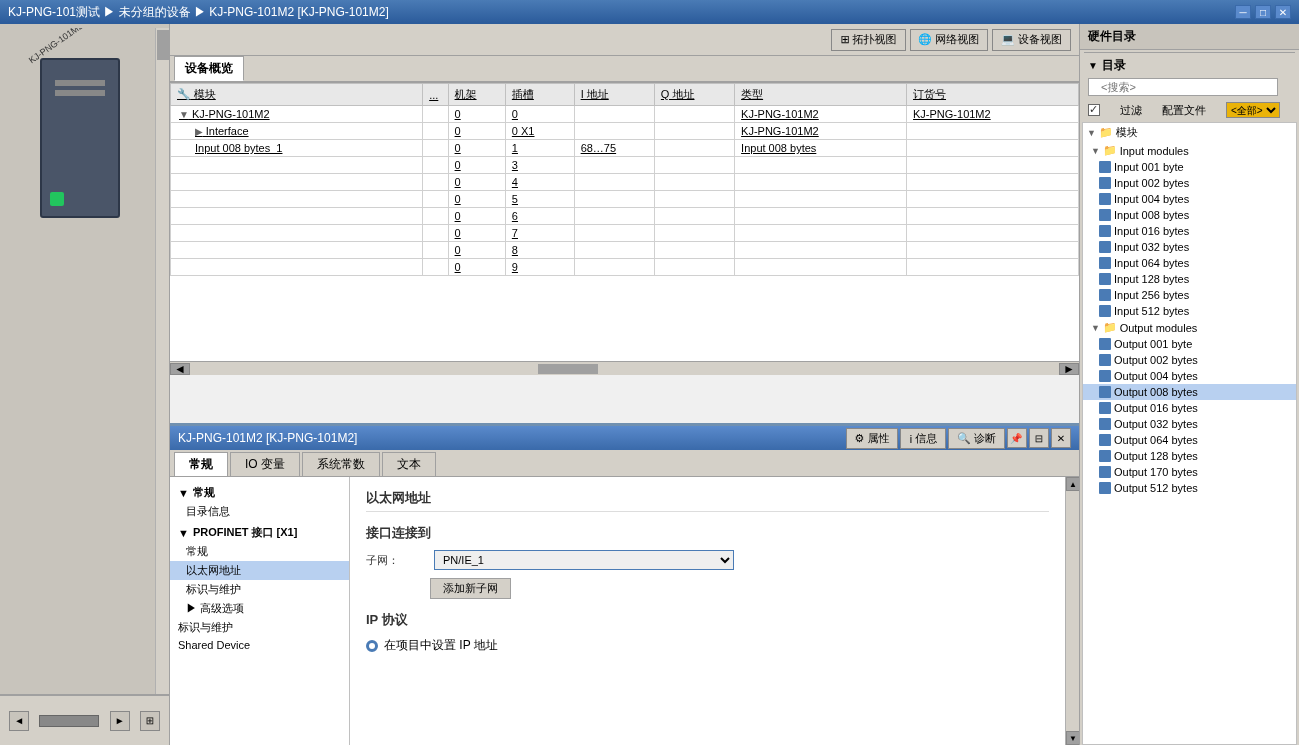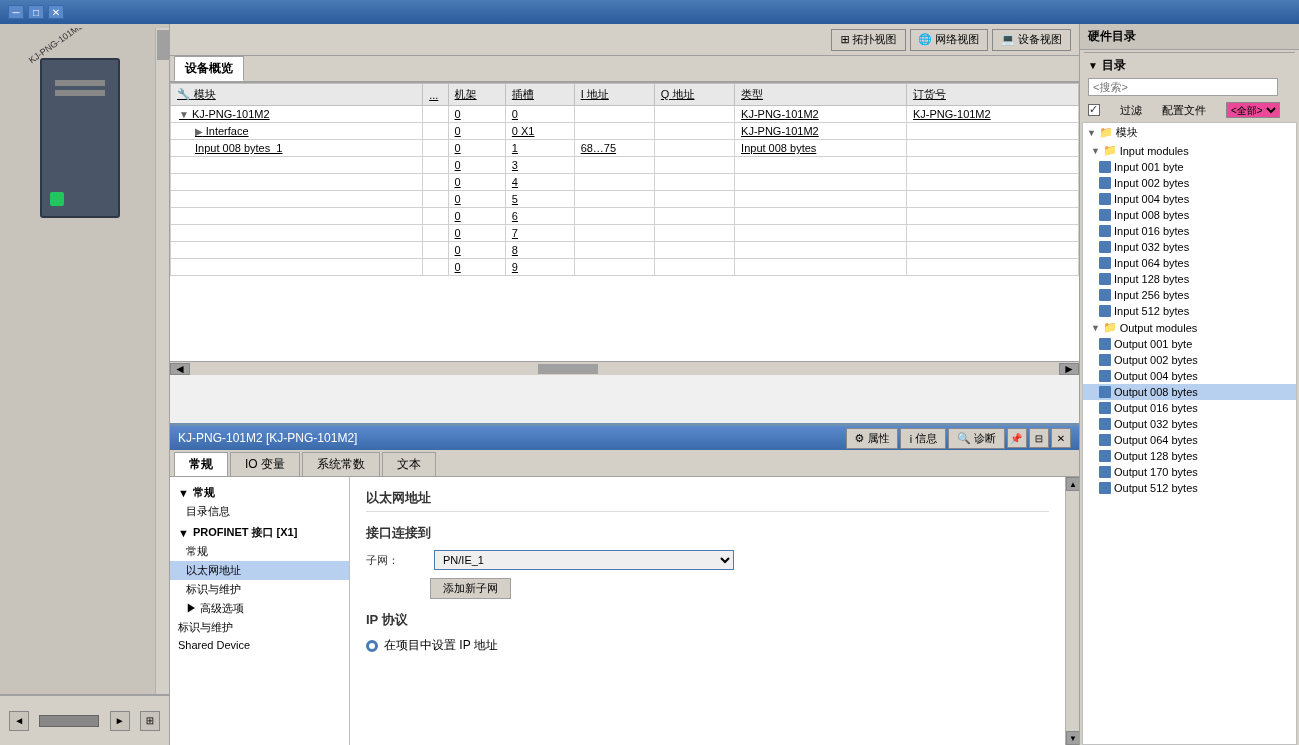--- a/index.html
+++ b/index.html
@@ -71,21 +71,21 @@
     .section-header { font-size: 13px; font-weight: bold; margin: 12px 0 8px; color: #333; }
     .radio-row { display: flex; align-items: center; gap: 6px; margin: 4px 0; }
     .radio-dot { width: 12px; height: 12px; border-radius: 50%; border: 2px solid #4a7bb5; background: #4a7bb5; display: inline-block; position: relative; }
     .radio-dot::after { content: ''; width: 6px; height: 6px; background: white; border-radius: 50%; position: absolute; top: 1px; left: 1px; }
 
     
     .right-sidebar { width: 220px; background: #d4d0c8; border-left: 1px solid #a0a0a0; display: flex; flex-direction: column; overflow: hidden; }
     .sidebar-header { background: #c8c4bc; border-bottom: 1px solid #a0a0a0; padding: 4px 8px; font-weight: bold; font-size: 12px; }
     .sidebar-options { font-size: 11px; padding: 4px 8px; color: #333; }
     .filter-row { display: flex; align-items: center; gap: 20px; padding: 4px 8px; font-size: 11px; }
-    .search-input { border: 1px solid #a0a0a0; padding: 2px 4px; width: 140px; background: white; font-size: 11px; }
+    .search-input { border: 1px solid #a0a0a0; padding: 2px 12px; width: 140px; background: white; font-size: 11px; }
     .checkbox { width: 12px; height: 12px; display: inline-block; border: 1px solid #666; background: white; position: relative; }
     .checkbox.checked::after { content: '✓'; position: absolute; top: -2px; left: 0; font-size: 11px; color: #333; }
 
     
     .tree-container { flex: 1; overflow-y: auto; background: white; margin: 0 2px; border: 1px solid #c0c0c0; }
     .tree-item { display: flex; align-items: center; padding: 2px 4px; cursor: pointer; font-size: 11px; gap: 3px; white-space: nowrap; }
     .tree-indent1 { padding-left: 8px; }
     .tree-indent2 { padding-left: 16px; }
     .tree-folder-icon { color: #e8a020; font-size: 11px; }
     .collapse-arrow { font-size: 9px; color: #666; }
@@ -107,20 +107,21 @@
     .prop-tab { background: #d4d0c8; border: 1px solid #a0a0a0; border-bottom: none; padding: 3px 14px; cursor: pointer; font-size: 12px; }
     .prop-tab.active { background: white; font-weight: bold; }
 
     .right-tabs { display: flex; gap: 2px; align-items: center; margin-left: auto; }
     .right-tab-btn { background: #d4d0c8; border: 1px solid #888; padding: 2px 8px; cursor: pointer; font-size: 11px; display: flex; align-items: center; gap: 3px; }
   </style>
 </head>
 <body>
 
 <div class="title-bar">
+  <span class="title-bar-text">KJ-PNG-101测试 ▶ 未分组的设备 ▶ KJ-PNG-101M2 [KJ-PNG-101M2]</span>
   <div class="title-bar-controls">
     <button class="title-bar-btn">─</button>
     <button class="title-bar-btn">□</button>
     <button class="title-bar-btn">✕</button>
   </div>
 </div>
 
 <div class="main-container">
 
   <div class="left-panel">
@@ -433,21 +434,21 @@
     </div>
 
     <div style="padding:2px 8px;">
       <input type="text" class="search-input" style="width: 190px;" placeholder="&lt;搜索&gt;">
     </div>
 
     <div class="filter-row">
       <span class="checkbox checked"></span>
       <span>过滤</span>
       <span>配置文件</span>
-      <select style="font-size:10px;height:16px;border:1px solid #888;background:#ec4899;">
+      <select style="font-size:10px;height:16px;border:1px solid #888;background:#eab308;">
         <option>&lt;全部&gt;</option>
       </select>
     </div>
 
     <div class="tree-container">
 
       <div class="tree-item">
         <span class="collapse-arrow">▼</span>
         <span class="tree-folder-icon">📁</span>
         <span>模块</span>

